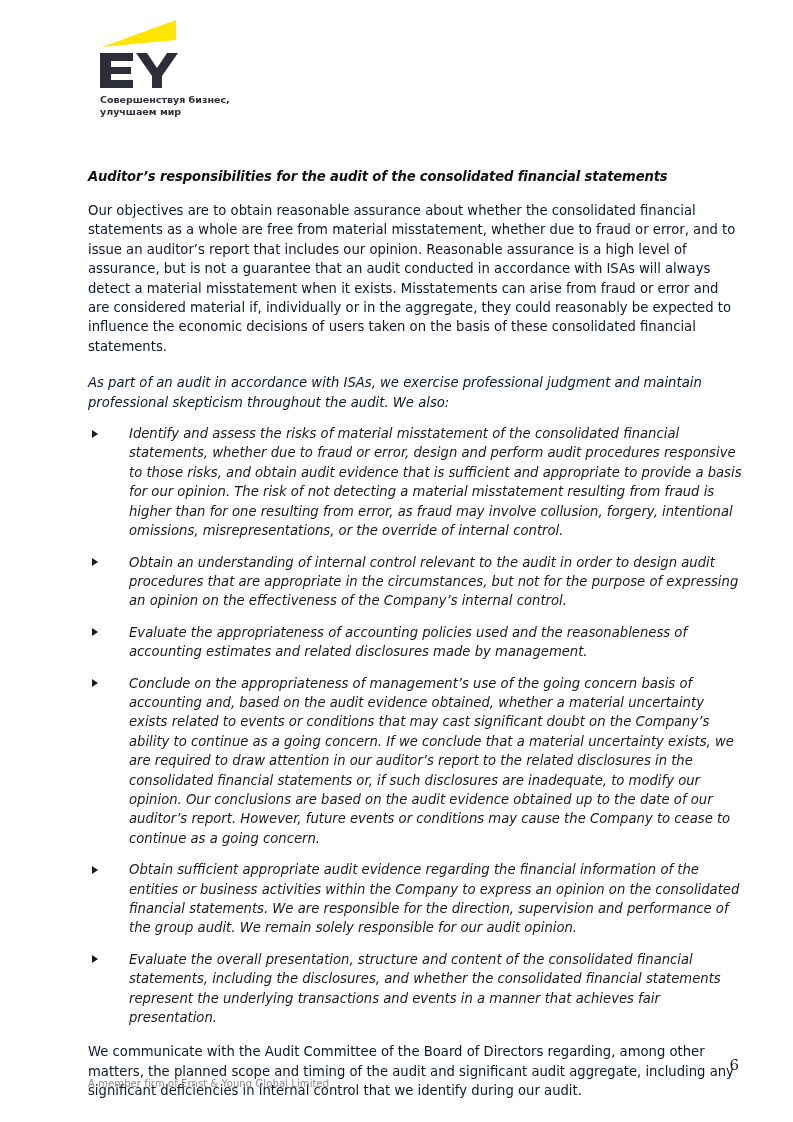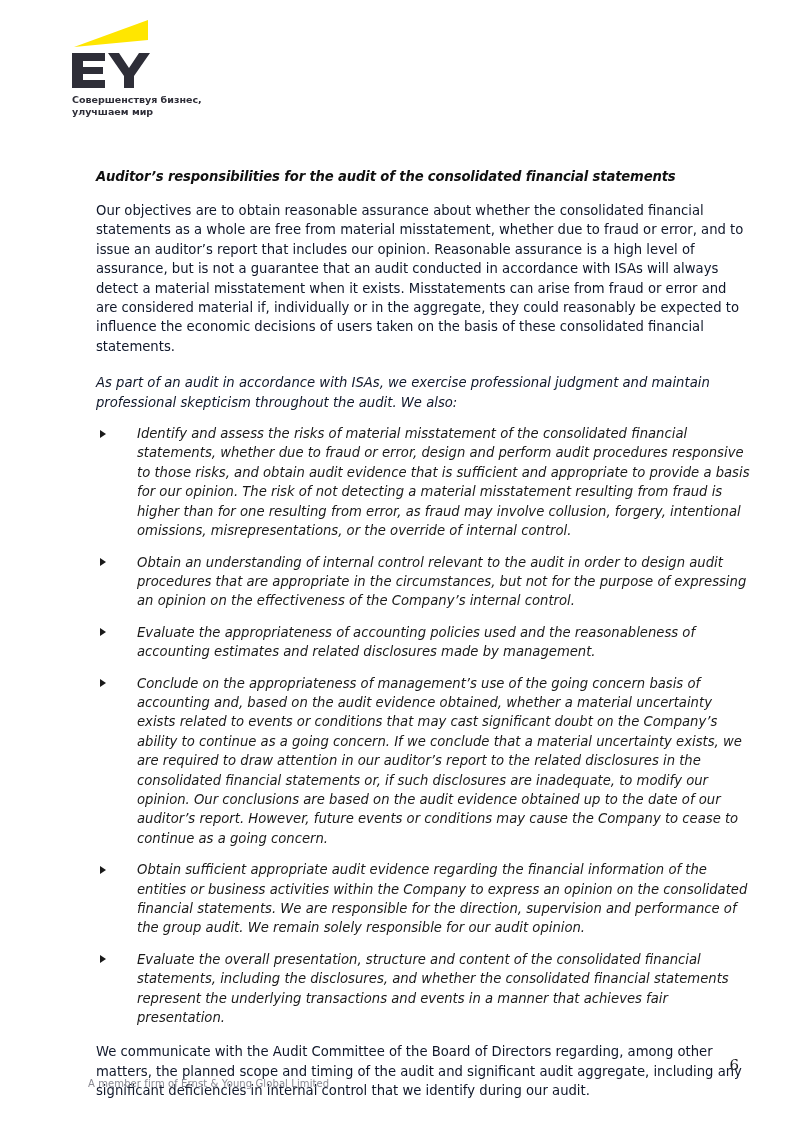--- a/index.html
+++ b/index.html
@@ -19,21 +19,21 @@
   .page {
     position: relative;
     width: 793px;
     height: 1122px;
     box-sizing: border-box;
   }
 
   
   .logo-block {
     position: absolute;
-    left: 72px;
+    left: 100px;
     top: 14px;
     width: 220px;
   }
   .logo-swoosh {
     display: block;
     width: 88px;
     height: 38px;
   }
   .logo-wordmark {
     display: block;
@@ -47,21 +47,21 @@
     line-height: 11.6px;
     font-weight: bold;
     color: #2e2e38;
     letter-spacing: 0px;
     white-space: pre-line;
   }
 
   
   .content {
     position: absolute;
-    left: 96px;
+    left: 88px;
     top: 168px;
     width: 654px;
   }
 
   .section-heading {
     font-size: 13.2px;
     line-height: 17px;
     font-weight: bold;
     font-style: italic;
     color: #111111;

